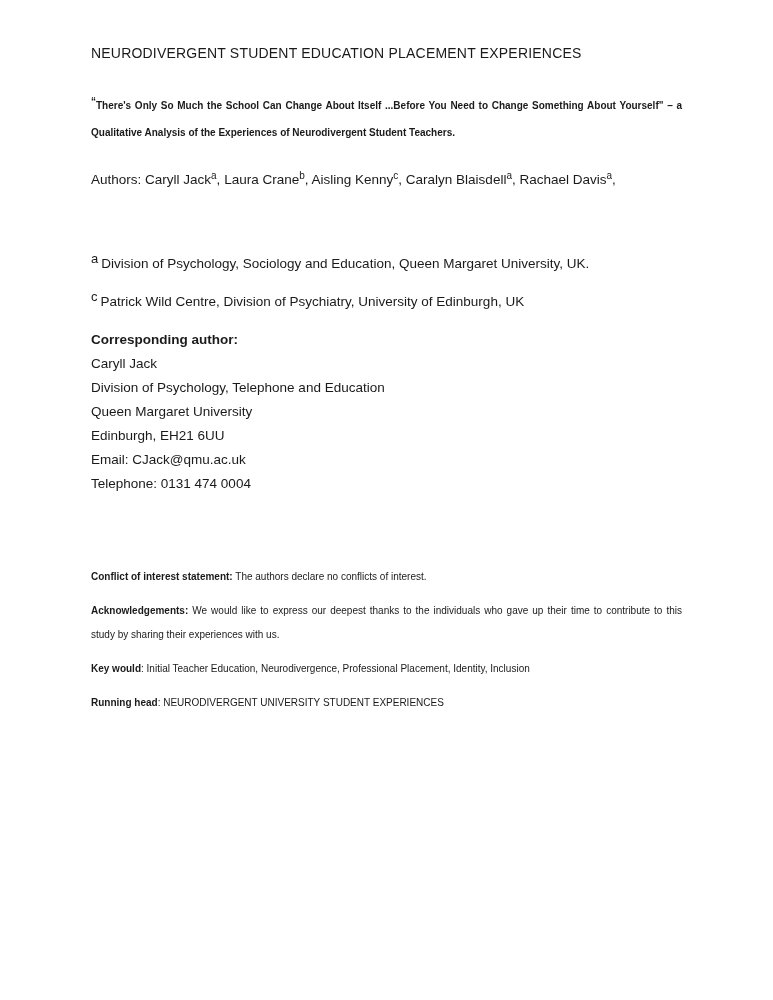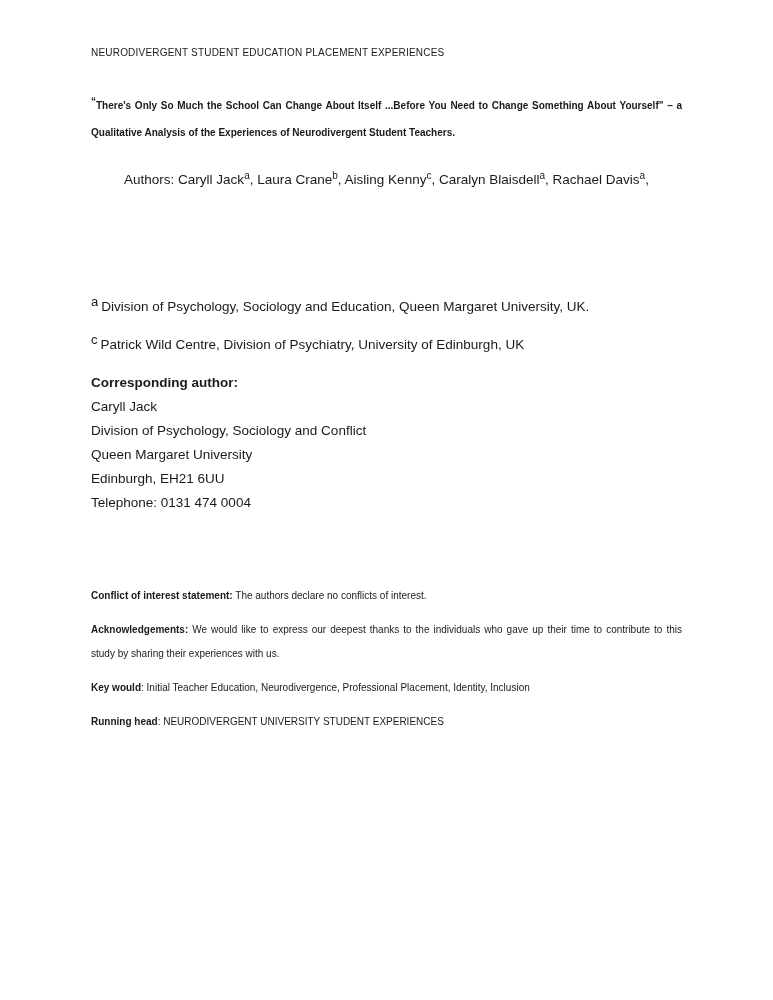--- a/index.html
+++ b/index.html
@@ -15,48 +15,47 @@
   }
   .page {
     position: relative;
     width: 773px;
     height: 1000px;
     background: var(--page_bg);
     padding: 44px 91px 0 91px;
     overflow: hidden;
   }
   .running-head-top {
-    font-size: 10px;
+    font-size: 14px;
     line-height: 18px;
     letter-spacing: 0.2px;
   }
   .title {
     margin-top: 30px;
     font-size: 10px;
     font-weight: bold;
     line-height: 27px;
     text-align: justify;
   }
   .title sup.title-quote {
     font-size: 1em;
     line-height: 0;
     vertical-align: 4px;
   }
   .authors {
     margin-top: 22px;
     font-size: 13.5px;
     line-height: 24px;
-    text-align: center;
   }
   .authors sup {
     font-size: 10px;
     line-height: 0;
     vertical-align: 5px;
   }
-  .affiliations { margin-top: 103px; }
+  .affiliations { margin-top: 60px; }
   .affiliation {
     font-size: 13.5px;
     line-height: 24px;
     margin-bottom: 14px;
   }
   .affiliation .aff-marker {
     font-size: 13px;
     line-height: 0;
     vertical-align: 5px;
     margin-right: 3px;
@@ -89,23 +88,24 @@
   <p class="authors"><span>Authors: </span><span>Caryll Jack</span><sup>a</sup><span>, </span><span>Laura Crane</span><sup>b</sup><span>, </span><span>Aisling Kenny</span><sup>c</sup><span>, </span><span>Caralyn Blaisdell</span><sup>a</sup><span>, </span><span>Rachael Davis</span><sup>a</sup><span>,</span></p>
 
   <section class="affiliations">
     <p class="affiliation"><sup class="aff-marker">a</sup><span>Division of Psychology, Sociology and Education, Queen Margaret University, UK.</span></p>
     <p class="affiliation"><sup class="aff-marker">c</sup><span>Patrick Wild Centre, Division of Psychiatry, University of Edinburgh, UK</span></p>
   </section>
 
   <section class="corresponding">
     <p class="bold">Corresponding author:</p>
     <p>Caryll Jack</p>
-    <p>Division of Psychology, Sociology and Conflict</p>
+    <p>Division of Psychology, Telephone and Education</p>
     <p>Queen Margaret University</p>
     <p>Edinburgh, EH21 6UU</p>
+    <p>Email: CJack@qmu.ac.uk</p>
     <p>Telephone: 0131 474 0004</p>
   </section>
 
   <section class="statements">
     <p class="statement"><strong>Conflict of interest statement:</strong>
       <span>The authors declare no conflicts of interest.</span></p>
 
     <p class="statement justify"><strong>Acknowledgements:</strong>
       <span>We would like to express our deepest thanks to the individuals who gave up their time to contribute to this study by sharing their experiences with us.</span></p>
 

